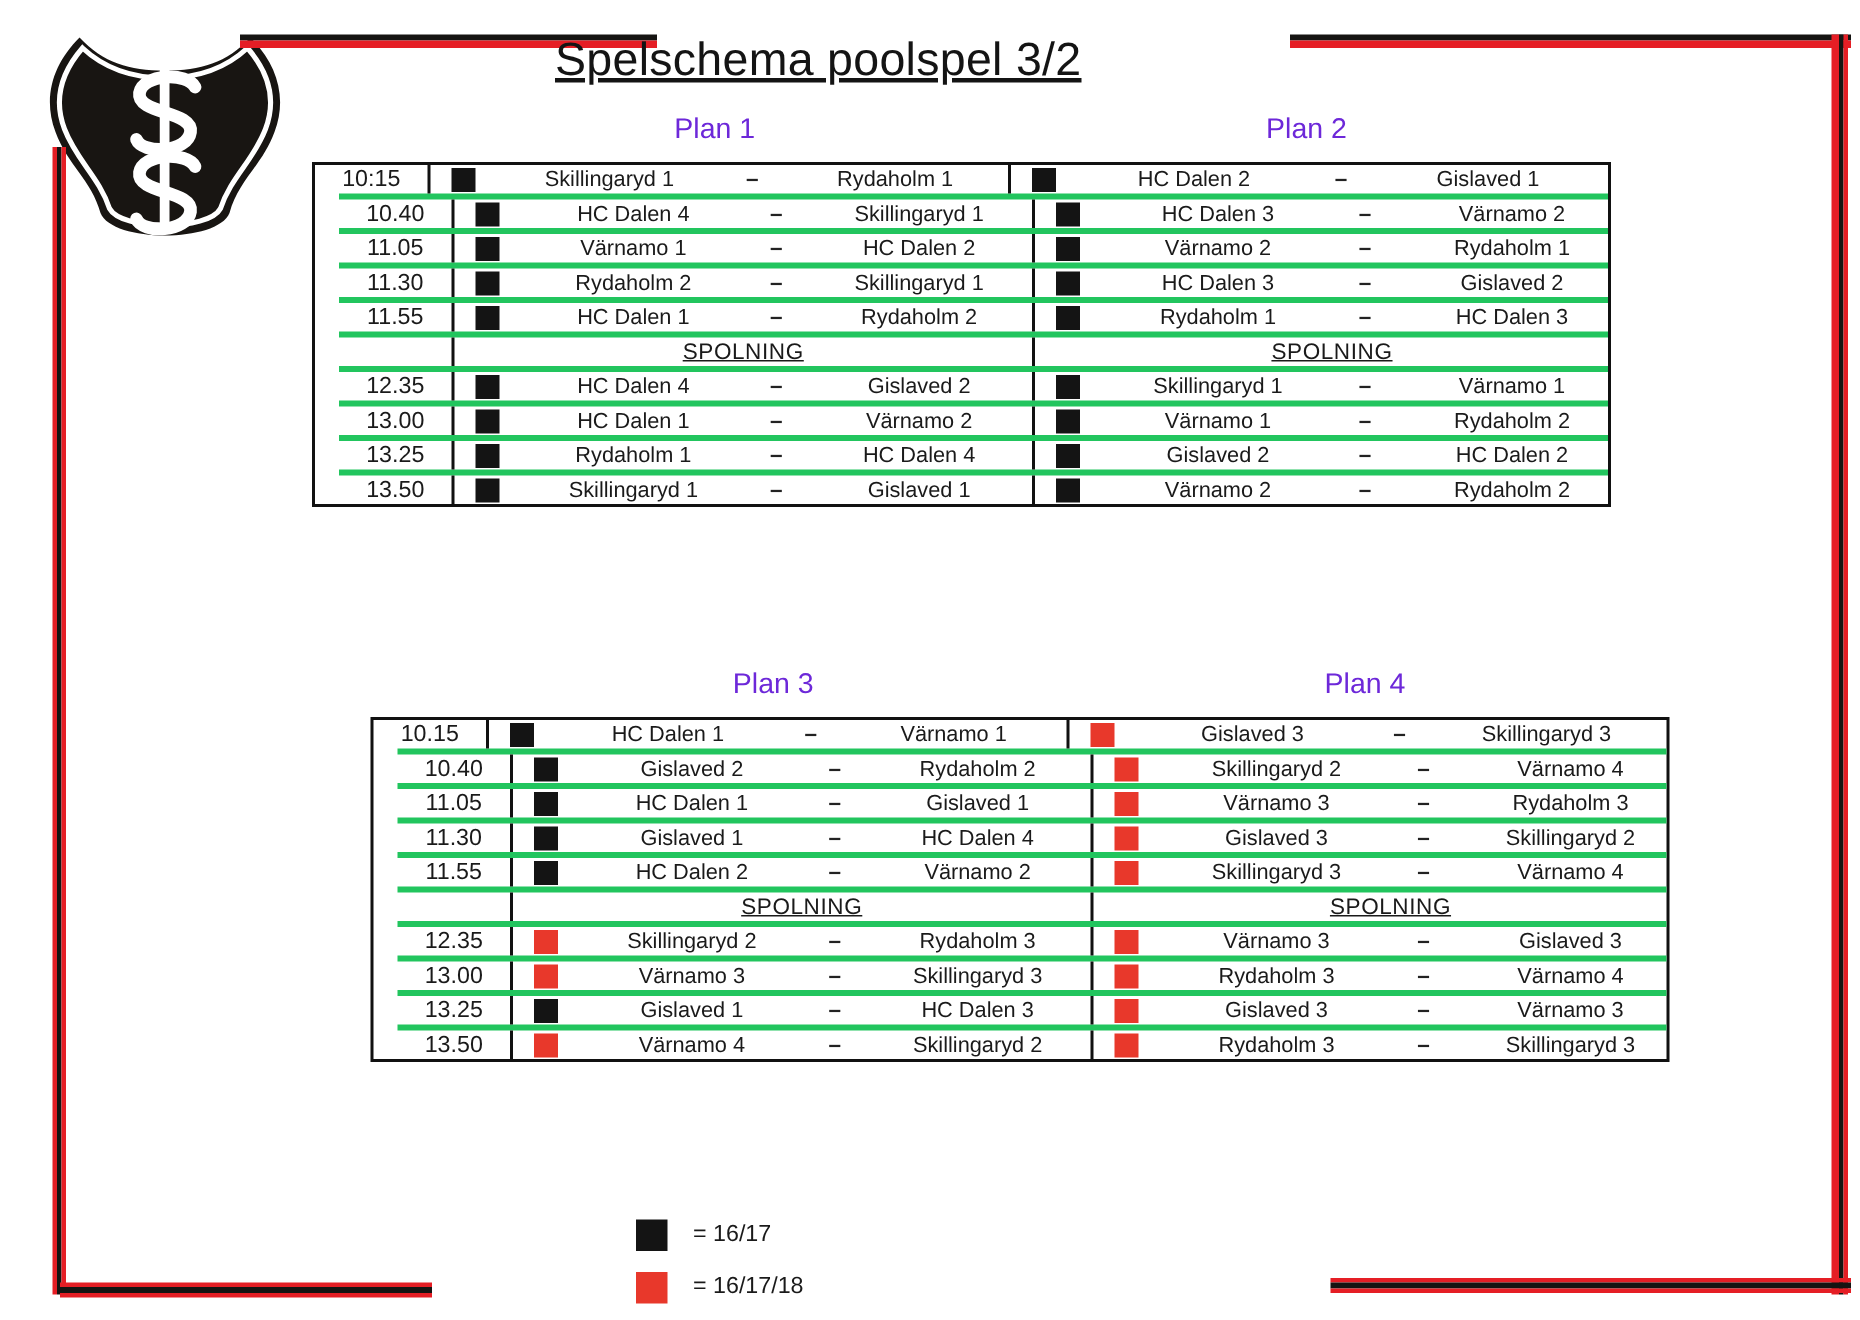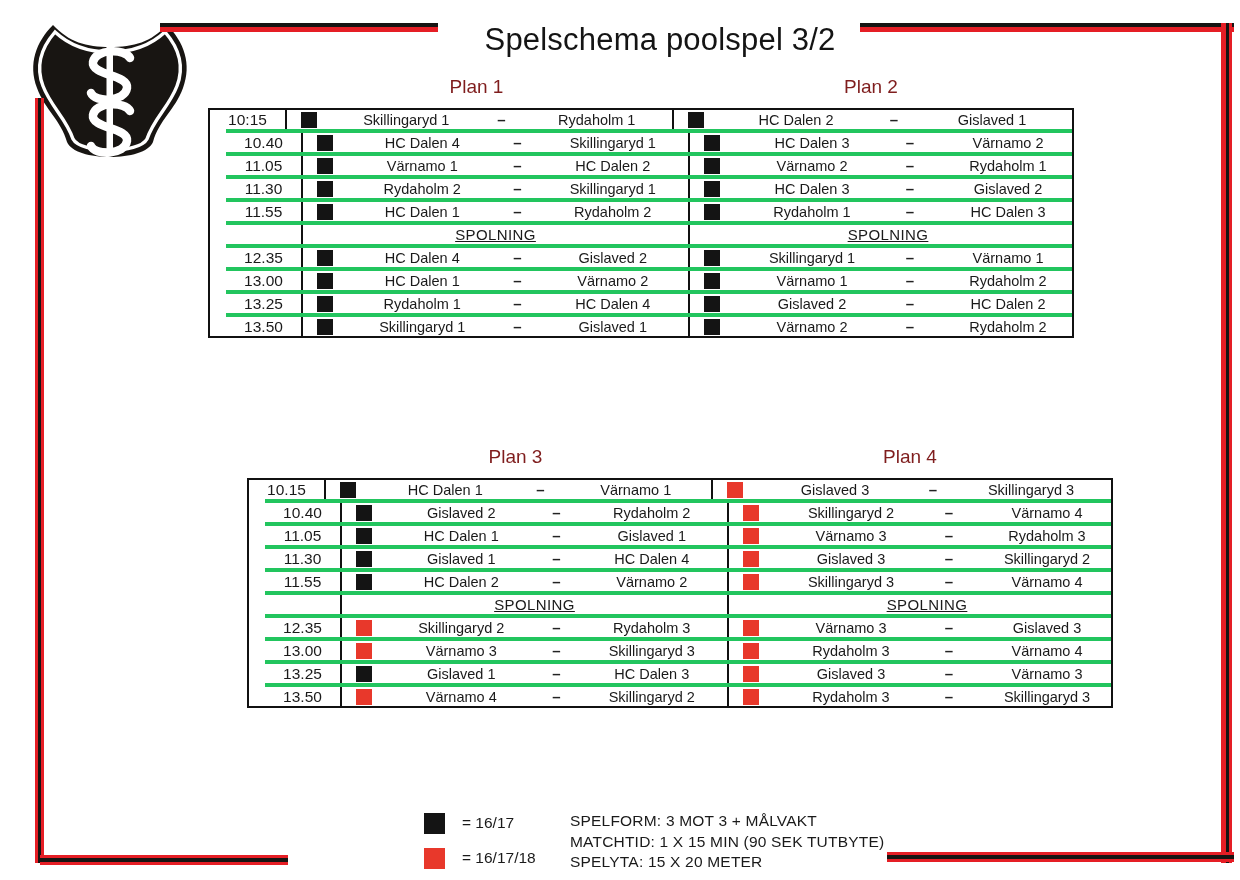--- a/index.html
+++ b/index.html
@@ -15,29 +15,29 @@
   .hline3 i { display:block; }
   .hline3 .rt { height:3px; background:#e51e25; }
   .hline3 .bk4 { height:4px; background:#161412; }
   .vline { position:absolute; display:flex; }
   .vline i { display:block; height:100%; }
   .vline .r5 { width:5px; background:#e51e25; }
   .vline .r3 { width:3px; background:#e51e25; }
   .vline .b3 { width:3px; background:#161412; }
   
   .title {
-    position:absolute; left:370px; top:22px; width:580px; text-align:center;
-    font-size:31px; letter-spacing:0.2px; color:#141414;
+    position:absolute; left:370px; top:22px; width:580px; text-align:left;
+    font-size:31px; letter-spacing:0.2px; color:#141414;text-decoration:underline;
   }
   
   .block { position:absolute; left:208px; width:866px; }
   .block-1 { top:72px; }
   .block-2 { top:442px;padding-left:39px; }
   .plan-titles { position:relative; height:36px; }
-  .plan-title { position:absolute; top:4px; font-size:19px; color:#7f1d1d; }
+  .plan-title { position:absolute; top:4px; font-size:19px; color:#6d28d9; }
   .plan-title.left  { left:75px;  width:387px; text-align:center; }
   .plan-title.right { left:464px; width:398px; text-align:center; }
   .sched-table { border:2px solid #111; background:#fff; }
   .row { display:grid; grid-template-columns:75px 387px 398px; height:19px; }
   .row + .row { border-top:4px solid #22c55e;margin-left:16px; }
   .cell { display:flex; align-items:center; }
   .cell + .cell { border-left:2px solid #111; }
   .cell.time { justify-content:center; font-size:15.5px; }
   .cell.match { display:grid; grid-template-columns:44px 1fr 40px 1fr; align-items:center; }
   .marker { width:16px; height:16px; margin-left:14px; }
@@ -408,19 +408,14 @@
   <div class="legend-swatches">
     <div class="legend-row">
       <span class="swatch black"></span>
       <span class="legend-label">= 16/17</span>
     </div>
     <div class="legend-row">
       <span class="swatch red"></span>
       <span class="legend-label">= 16/17/18</span>
     </div>
   </div>
-  <div class="legend-info">
-    <div>SPELFORM: 3 MOT 3 + MÅLVAKT</div>
-    <div>MATCHTID: 1 X 15 MIN (90 SEK TUTBYTE)</div>
-    <div>SPELYTA: 15 X 20 METER</div>
-  </div>
 
 </div>
 
 </body></html>

